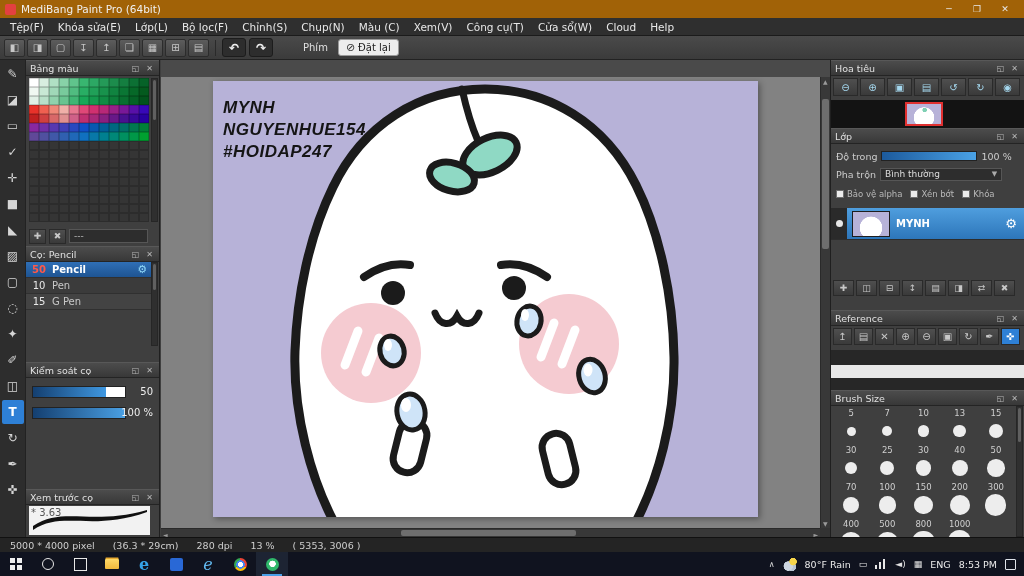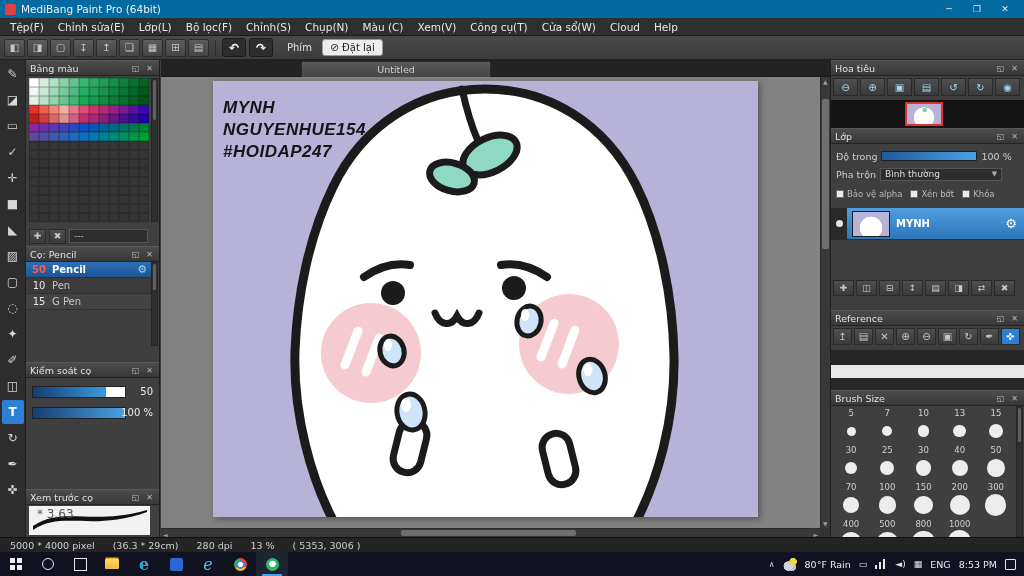--- a/index.html
+++ b/index.html
@@ -1,38 +1,38 @@
 <!DOCTYPE html>
 <html><head>
 <meta charset="utf-8">
 <style>
   *{margin:0;padding:0;box-sizing:border-box;user-select:none;cursor:default}
   html,body{width:1024px;height:576px;overflow:hidden}
   body{font-family:"DejaVu Sans","Liberation Sans",sans-serif;font-size:10px;color:#ddd;background:#2a2a2a;position:relative}
 
   
-  .titlebar{position:absolute;top:0;left:0;right:0;height:18px;background:#0369a1;display:flex;align-items:center;padding:0 5px;gap:5px}
+  .titlebar{position:absolute;top:0;left:0;right:0;height:18px;background:#a16207;display:flex;align-items:center;padding:0 5px;gap:5px}
   .app-ico{width:11px;height:11px;background:#e34040;border-radius:2px;flex:0 0 auto}
   .title-text{font-size:10.5px;color:#f0f0f0}
   .win-controls{margin-left:auto;display:flex}
   .wc{width:28px;height:18px;display:flex;align-items:center;justify-content:center;color:#e8e8e8;font-size:9px}
 
   
   .menubar{position:absolute;top:18px;left:0;right:0;height:18px;background:#2f2f2f;display:flex;align-items:center;padding:0 3px;border-bottom:1px solid #1b1b1b}
   .menu-item{padding:0 7px;font-size:10.5px;color:#e8e8e8}
 
   
   .toolbar{position:absolute;top:36px;left:0;right:0;height:24px;background:linear-gradient(#4a4a4a,#3b3b3b);display:flex;align-items:center;gap:2px;padding:0 4px;border-bottom:1px solid #222}
   .ibtn{display:flex;align-items:center;justify-content:center;color:#c8c8c8}
   .toolbar .icons{display:flex;gap:2px}
   .toolbar .icons .ibtn{width:21px;height:18px;border:1px solid #2c2c2c;border-radius:2px;background:linear-gradient(#5c5c5c,#454545);font-size:10px}
   .tb-sep{width:1px;height:16px;background:#2a2a2a;margin:0 4px}
   .toolbar .hist{display:flex;gap:3px}
   .toolbar .hist .ibtn{width:24px;height:19px;background:#2d2d2d;border:1px solid #1c1c1c;border-radius:3px;color:#eee;font-size:12px;font-weight:bold}
-  .phim{color:#e0e0e0;margin-left:12px;font-size:10px}
+  .phim{color:#e0e0e0;margin-left:28px;font-size:10px}
   .reset-btn{display:flex;align-items:center;gap:3px;background:#ededed;color:#222;border:1px solid #9a9a9a;border-radius:3px;height:17px;padding:0 7px;margin-left:8px;font-size:10px}
   .reset-btn .slash{font-size:11px;color:#333}
 
   
   .main{position:absolute;top:60px;left:0;right:0;height:477px;background:#3f3f3f}
 
   
   .toolstrip{position:absolute;left:0;top:0;width:26px;height:100%;background:#2d2d2d;display:flex;flex-direction:column;align-items:center;padding-top:2px;gap:2px;border-right:1px solid #222}
   .toolstrip .ibtn{width:22px;height:24px;font-size:12px;border-radius:2px;color:#d6d6d6}
   .toolstrip .ibtn.active{background:#2e80d6;color:#fff;font-weight:bold}
@@ -63,21 +63,21 @@
   .brush-row.selected .bname{color:#fff;font-weight:bold}
   .bgear{margin-left:auto;margin-right:4px;color:#8fd8f8;font-size:11px}
 
   .slider-row{position:relative;margin:7px 6px 0 6px;height:14px}
   .sbar{position:absolute;left:0;top:1px;width:94px;height:12px;border:1px solid #222}
   .sbar.partial{background:linear-gradient(90deg,#143f70 0%,#3f97e0 79%,#ffffff 79%)}
   .sbar.full{background:linear-gradient(90deg,#143f70,#4aa0e4)}
   .sval{position:absolute;right:0;top:1px;color:#eee;font-size:10px}
 
   .pv{position:absolute;left:3px;right:9px;top:17px;height:29px;background:#f2f2f2;overflow:hidden}
-  .pv-scale{position:absolute;left:8px;top:1px;font-size:12px;color:#555}
+  .pv-scale{position:absolute;left:2px;top:1px;font-size:10px;color:#555}
 
   
   .canvasarea{position:absolute;left:161px;top:0;width:669px;height:100%;background:#4a4a4a}
   .tabbar{position:absolute;left:0;right:0;top:0;height:17px;background:#232323;border-bottom:1px solid #1a1a1a}
   .tab{position:absolute;left:140px;top:1px;width:190px;height:16px;background:linear-gradient(#585858,#464646);color:#cfcfcf;display:flex;align-items:center;justify-content:center;font-size:9.5px;border:1px solid #2a2a2a;border-bottom:none}
   .work{position:absolute;top:17px;left:0;right:10px;bottom:9px;background:#828282;overflow:hidden}
   .doc{position:absolute;left:52px;top:4px;width:545px;height:436px;box-shadow:2px 2px 6px rgba(0,0,0,.35)}
   .doc svg{display:block;width:100%;height:100%}
   .wm{font-family:"Liberation Sans","DejaVu Sans",sans-serif;font-style:italic;font-weight:700;font-size:17px;fill:#151515;letter-spacing:.5px}
   .vsb{position:absolute;right:0;top:17px;width:10px;bottom:9px;background:#383838;border-left:1px solid #2a2a2a}
@@ -172,21 +172,21 @@
   <span class="title-text">MediBang Paint Pro (64bit)</span>
   <div class="win-controls">
     <div class="wc">─</div>
     <div class="wc">❐</div>
     <div class="wc">✕</div>
   </div>
 </div>
 
 <div class="menubar">
   <span class="menu-item">Tệp(F)</span>
-  <span class="menu-item">Chỉnh sửa(E)</span>
+  <span class="menu-item">Khóa sửa(E)</span>
   <span class="menu-item">Lớp(L)</span>
   <span class="menu-item">Bộ lọc(F)</span>
   <span class="menu-item">Chỉnh(S)</span>
   <span class="menu-item">Chụp(N)</span>
   <span class="menu-item">Màu (C)</span>
   <span class="menu-item">Xem(V)</span>
   <span class="menu-item">Công cụ(T)</span>
   <span class="menu-item">Cửa sổ(W)</span>
   <span class="menu-item">Cloud</span>
   <span class="menu-item">Help</span>
@@ -509,25 +509,20 @@
       <div class="pv">
         <span class="pv-scale">* 3.63</span>
         <svg viewBox="0 0 122 29" width="122" height="29">
           <path d="M4 24 C 34 4, 62 26, 118 6 L 118 4 C 62 20, 34 0, 4 20 Z" fill="#111"></path>
         </svg>
       </div>
     </div>
   </div>
 
   <div class="canvasarea">
-    <div class="tabbar">
-      <div class="tab">
-          <span>Untitled</span>
-        </div>
-    </div>
     <div class="work">
       <div class="doc" style="background: rgb(183, 178, 216);">
         <svg viewBox="0 0 545 436">
 
           <path d="M272 8 C206 8 150 44 120 106 C96 155 84 215 82 270 C80 330 97 400 126 450 L418 450 C446 400 462 336 461 276 C460 216 447 152 423 104 C392 42 336 8 272 8 Z" fill="#ffffff" stroke="#1b1b1b" stroke-width="9" stroke-linejoin="round"></path>
 
           <g fill="#ffffff" stroke="#1b1b1b" stroke-width="7">
             <rect x="183" y="340" width="28" height="52" rx="14" transform="rotate(14 197 366)"></rect>
             <rect x="332" y="352" width="28" height="52" rx="14" transform="rotate(-14 346 378)"></rect>
           </g>

